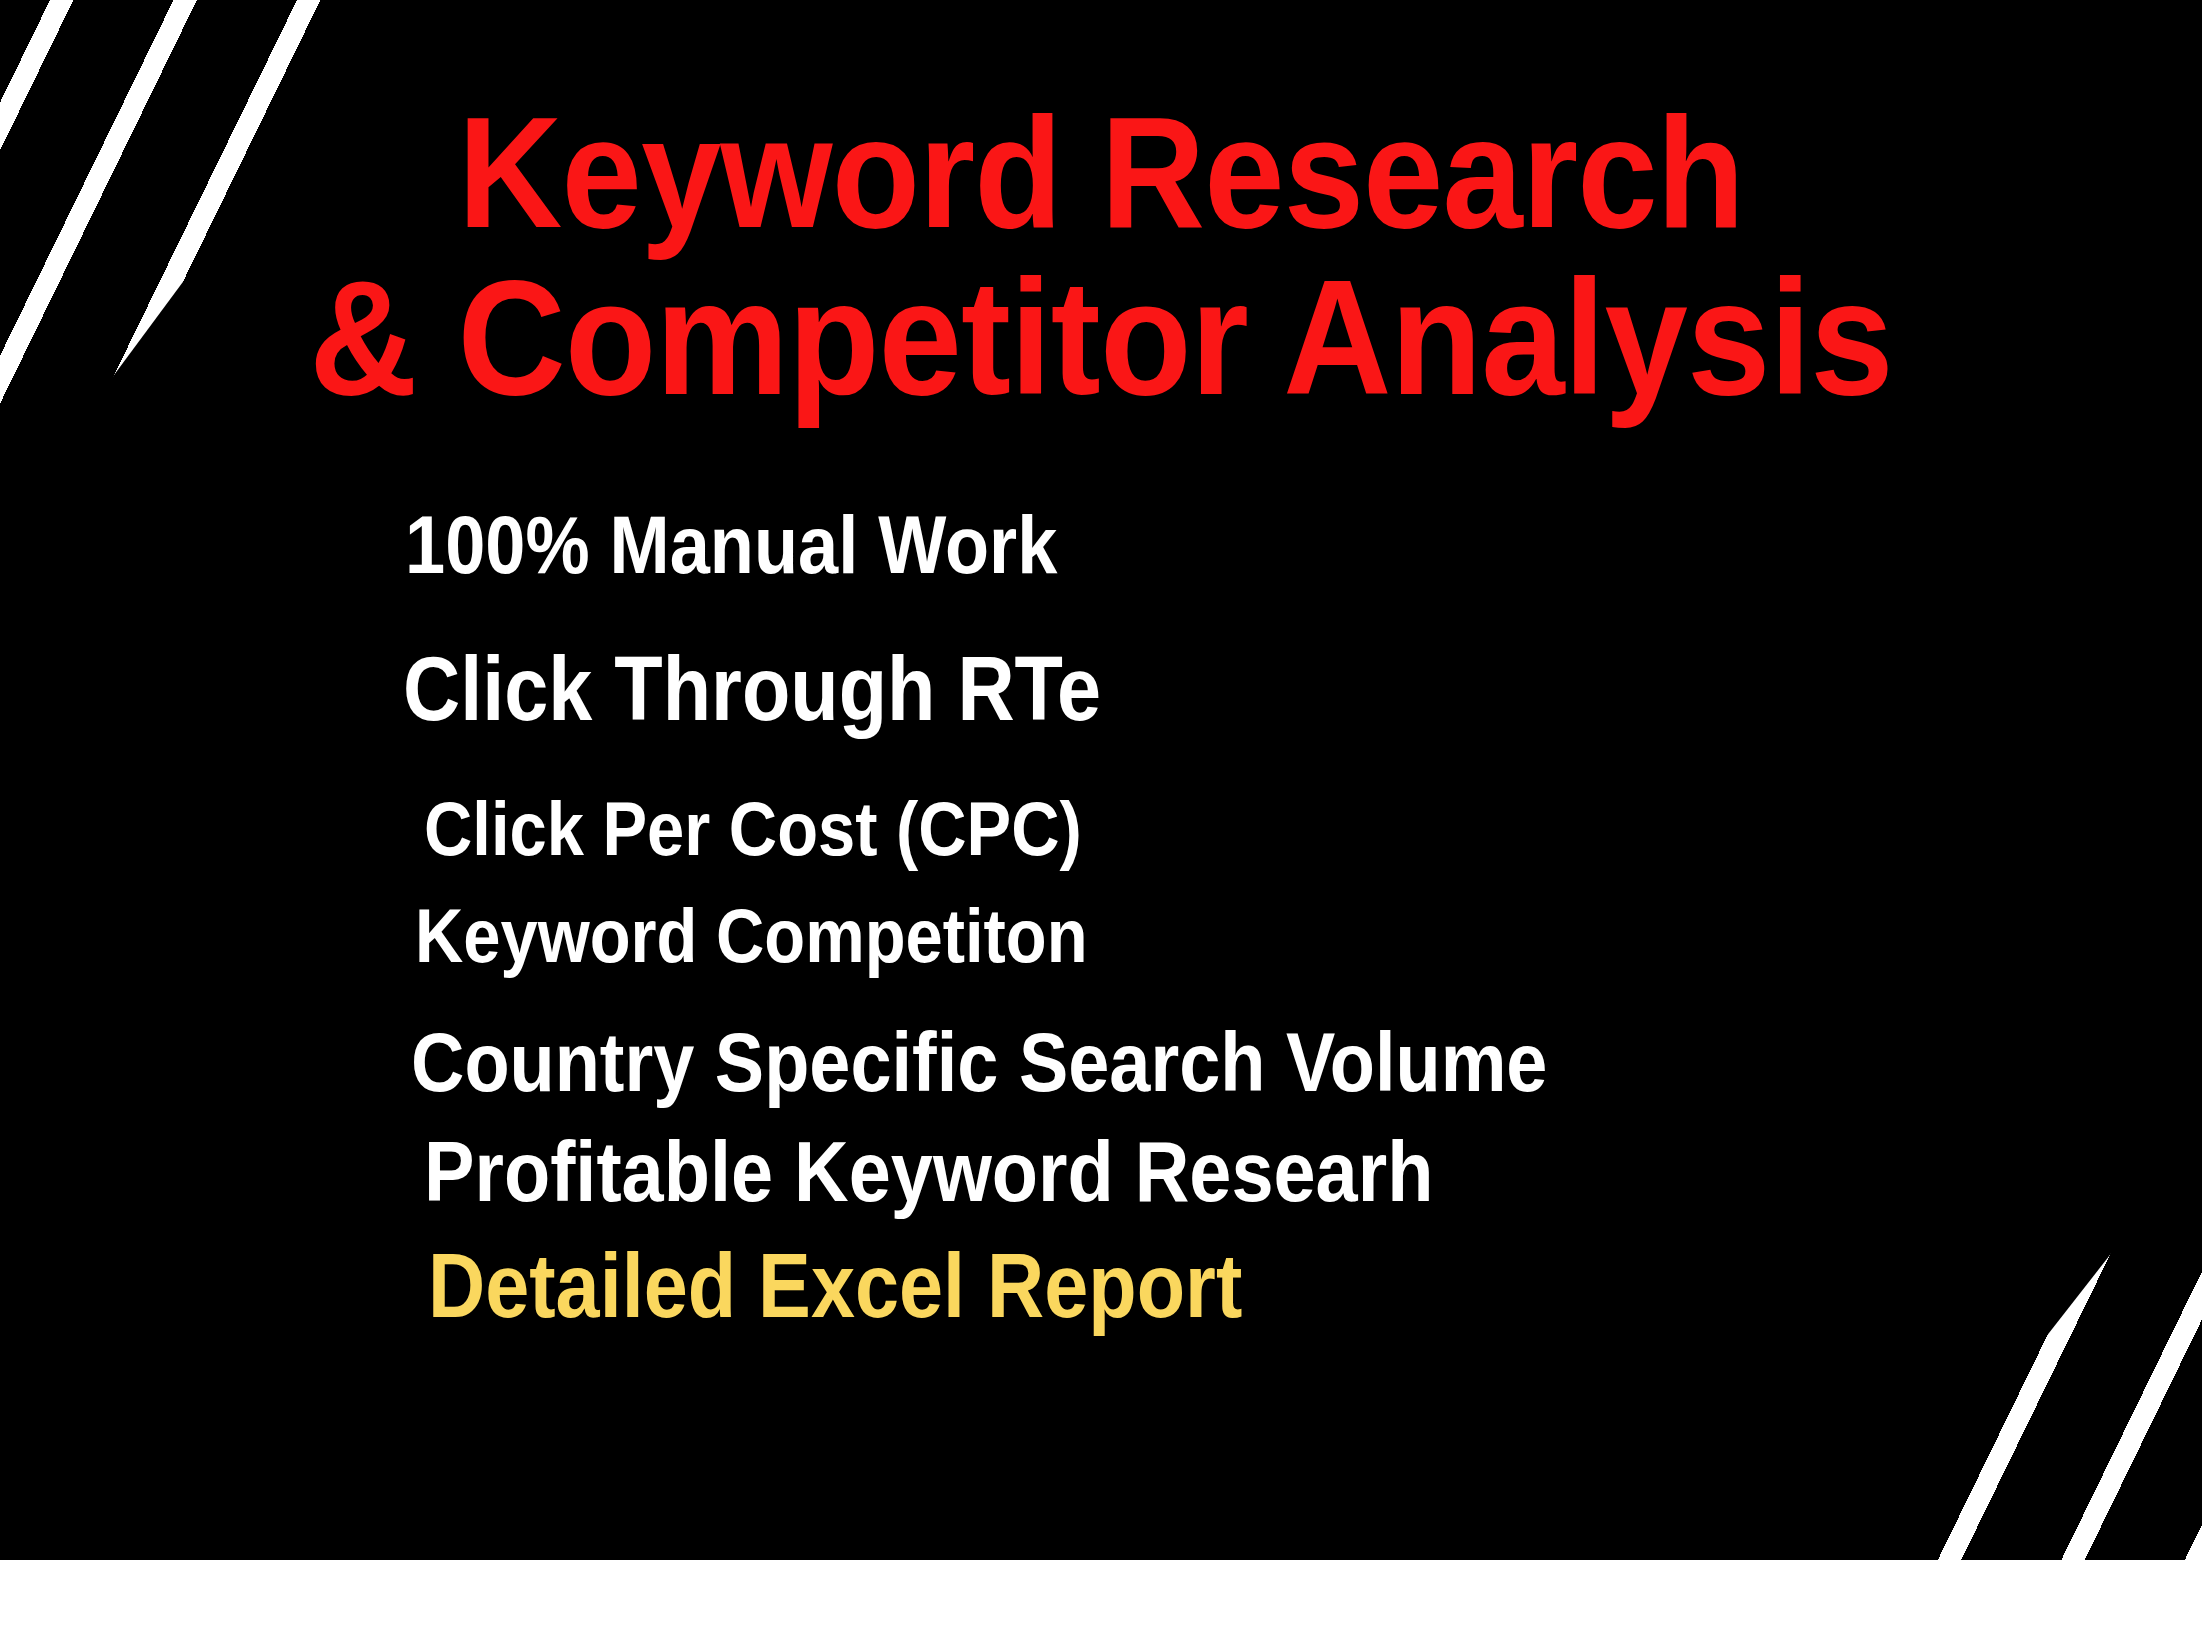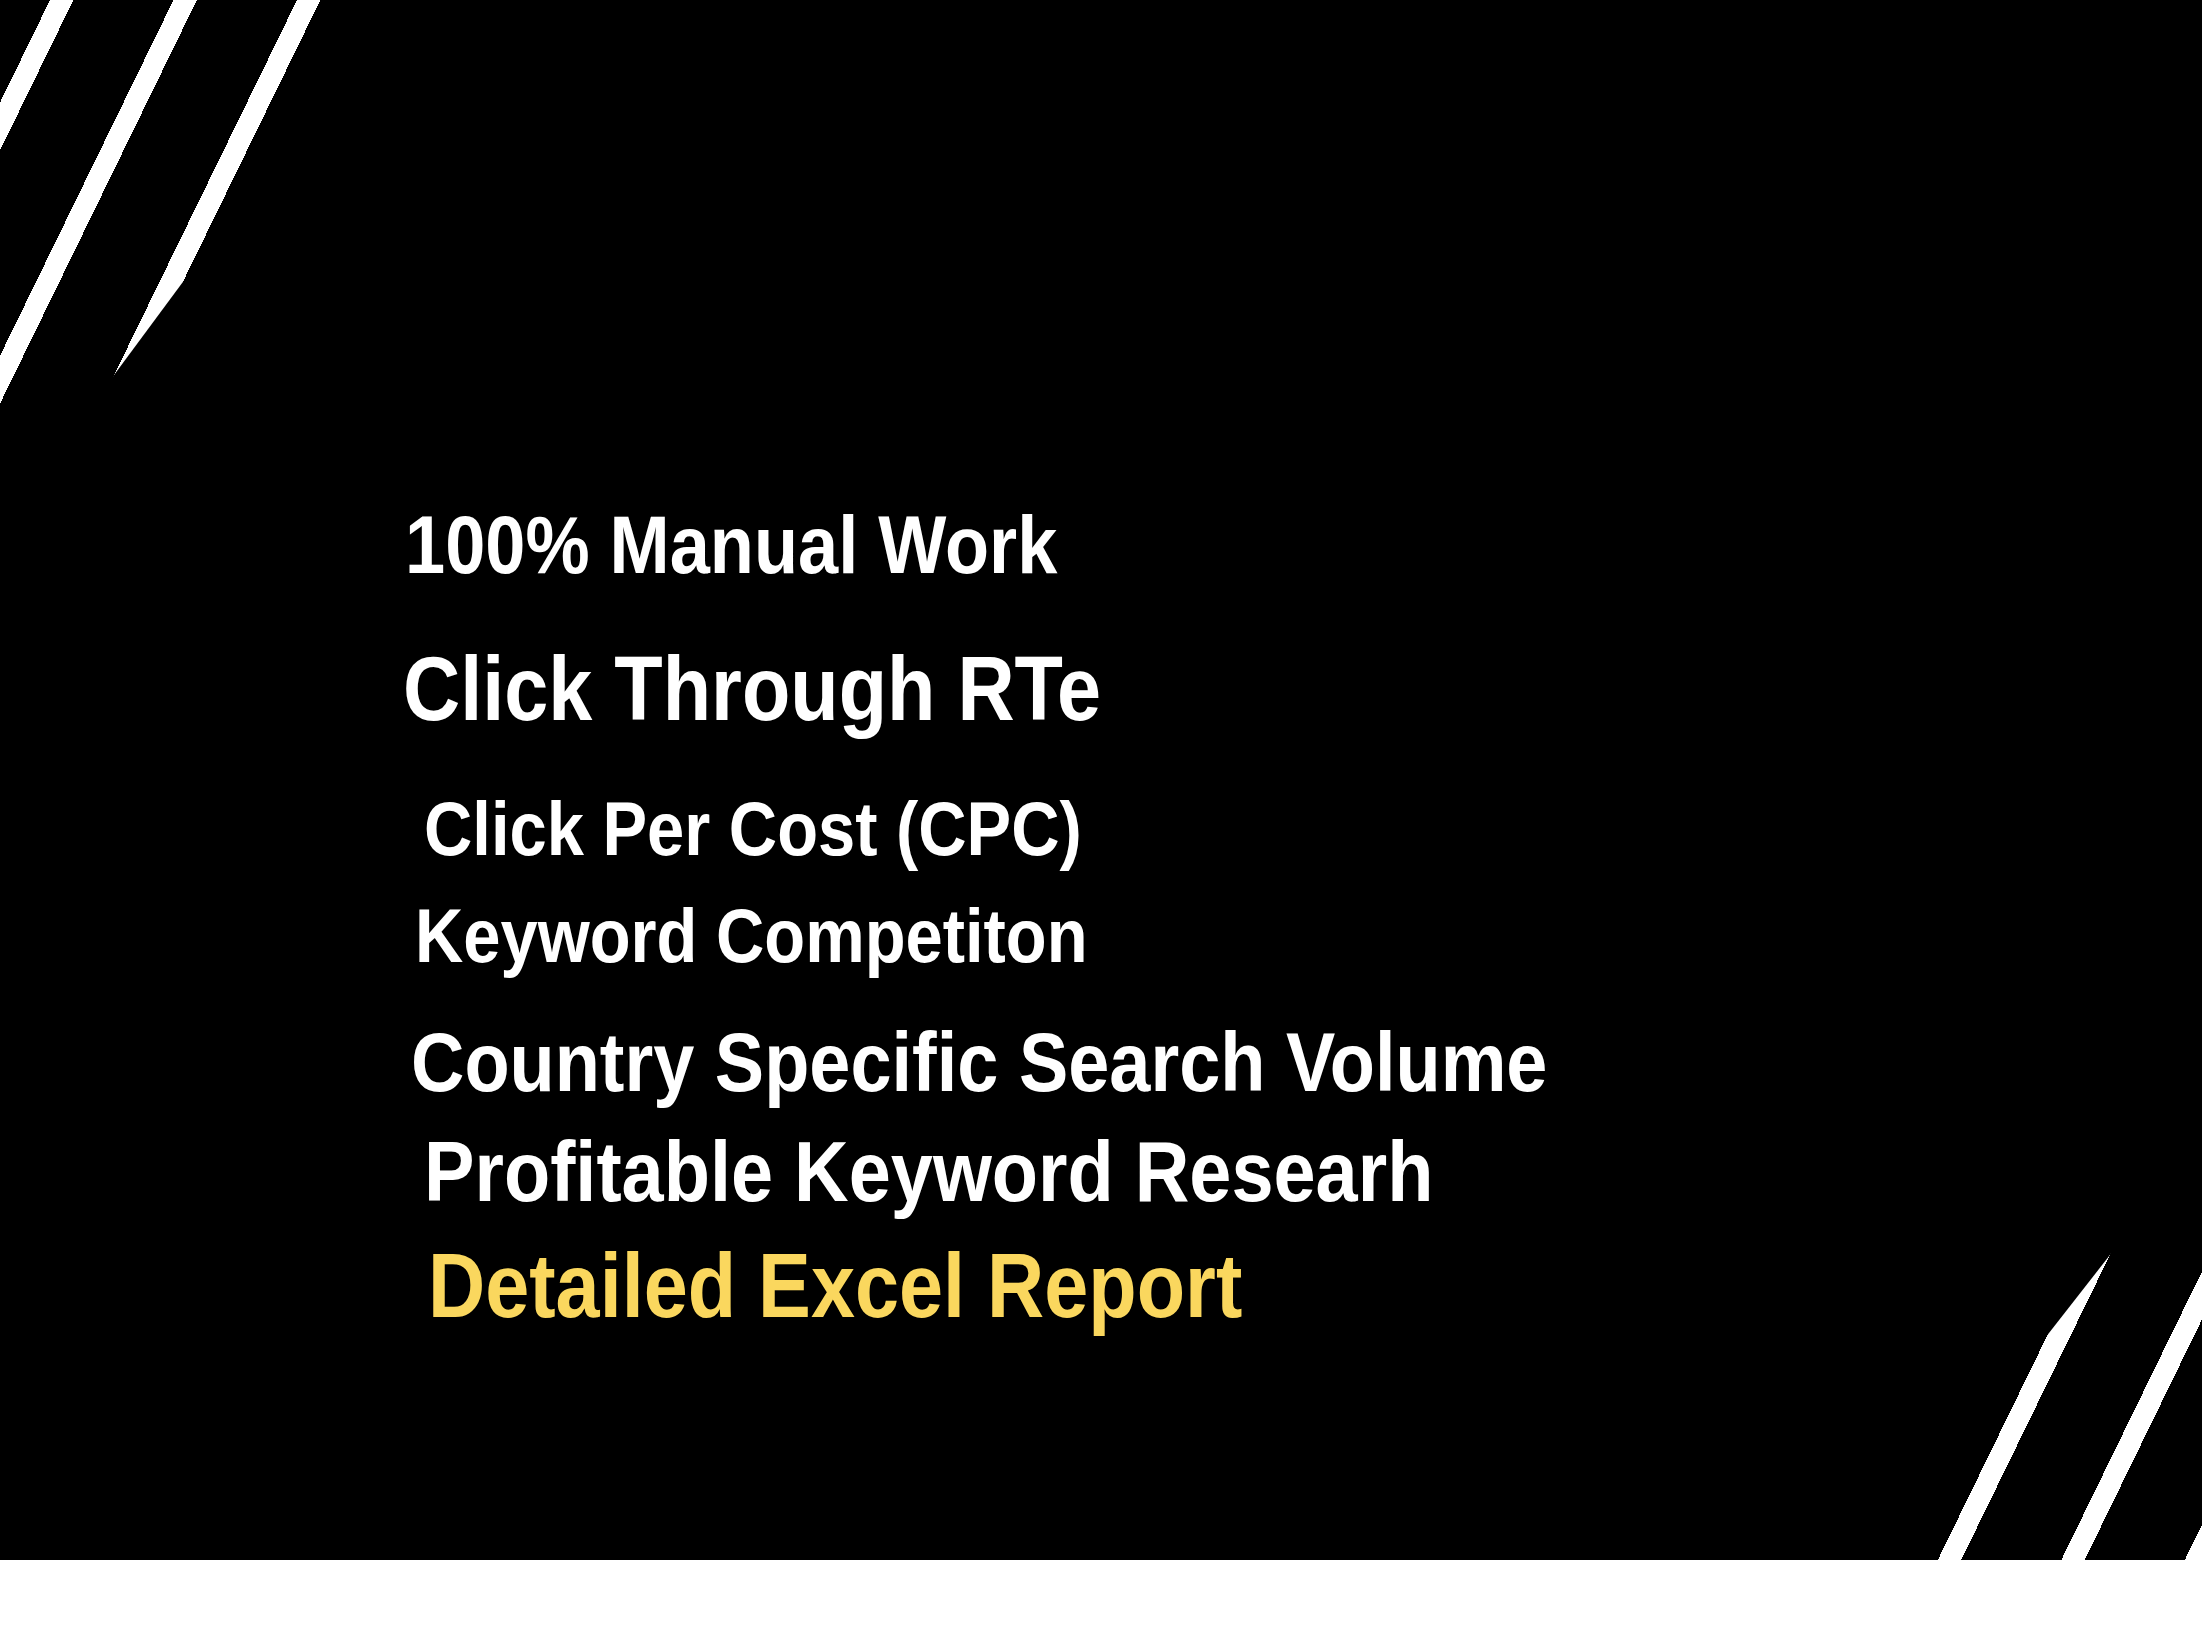--- a/index.html
+++ b/index.html
@@ -125,20 +125,24 @@
 <body>
 
 <div id="poster">
 
   <div class="stripes stripes-tl"></div>
 
   <div class="stripes stripes-br"></div>
 
   <div class="content">
 
+    <div class="title-block">
+      <span class="title-line title-line-1">Keyword Research</span>
+      <span class="title-line title-line-2">&amp; Competitor Analysis</span>
+    </div>
 
     <div class="features">
       <span class="feature f1">100% Manual Work</span>
       <span class="feature f2">Click Through RTe</span>
       <span class="feature f3">Click Per Cost (CPC)</span>
       <span class="feature f4">Keyword Competiton</span>
       <span class="feature f5">Country Specific Search Volume</span>
       <span class="feature f6">Profitable Keyword Researh</span>
       <span class="feature f7">Detailed Excel Report</span>
     </div>

